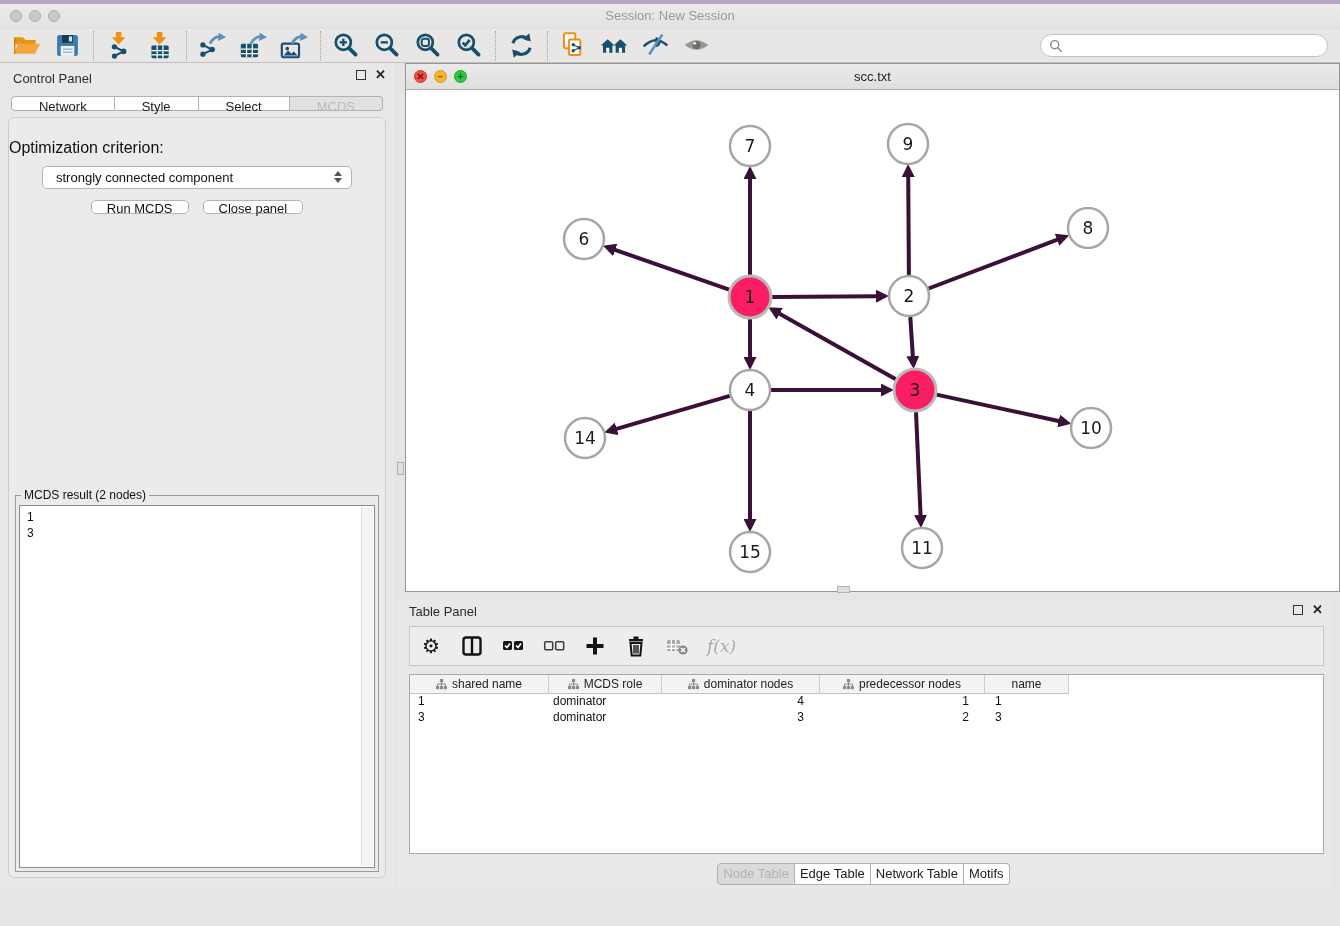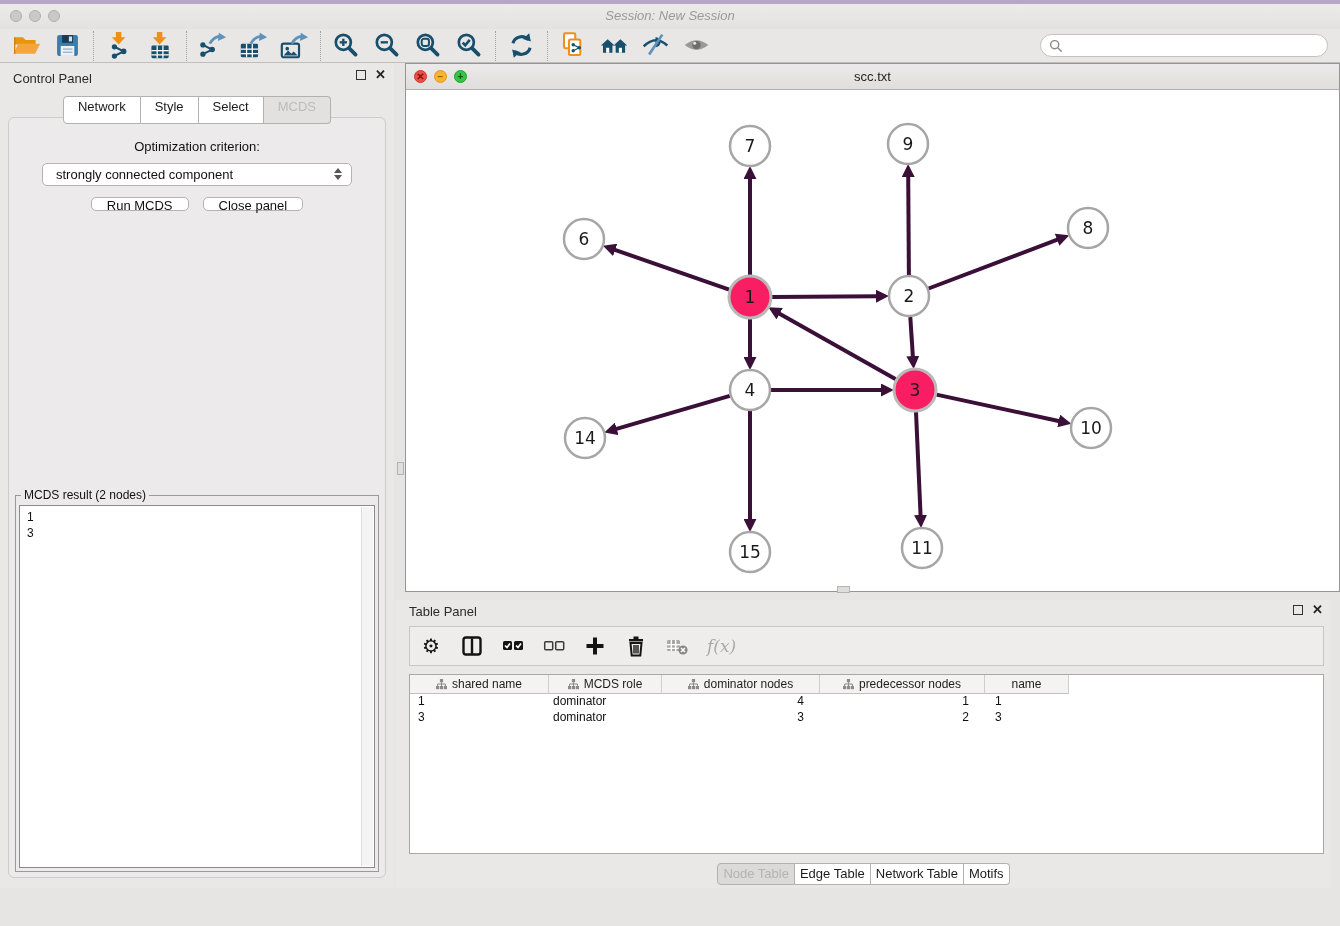--- a/index.html
+++ b/index.html
@@ -3,21 +3,21 @@
 <meta charset="utf-8">
 <style>
   * { margin:0; padding:0; box-sizing:border-box; }
   html,body { width:1340px; height:926px; }
   body { font-family:"Liberation Sans", sans-serif; background:#e7e5e4; position:relative; overflow:hidden; }
   .app { position:absolute; inset:0; }
 
   
   .top-strip { position:absolute; left:0; top:0; width:1340px; height:4px; background:#b7a4c6; }
   .titlebar { position:absolute; left:0; top:4px; width:1340px; height:28px;
-    background:linear-gradient(#ecebea,#e3e1e0); border-bottom:1px solid #c7c5c4;font-style:italic; }
+    background:linear-gradient(#ecebea,#e3e1e0); border-bottom:1px solid #c7c5c4; }
   .tl-dots { position:absolute; left:10px; top:6px; display:flex; gap:7px; }
   .tl-dot { width:12px; height:12px; border-radius:50%; background:#cbc9c8; border:1px solid #b2b0af; }
   .app-title { position:absolute; left:0; right:0; top:4px; text-align:center; font-size:13px; color:#9b9997; }
 
   
   .toolbar { position:absolute; left:0; top:29px; width:1340px; height:34px; background:#e9e7e6;
     border-bottom:1px solid #c0bebd; display:flex; align-items:center; padding-left:6px; }
   .tb-btn { width:41px; height:32px; display:flex; align-items:center; justify-content:center; cursor:pointer; }
   .tb-btn svg { width:29px; height:29px; }
   .tb-sep { width:1px; height:30px; border-left:1px dotted #a5a3a2; margin:0 5px; }
@@ -26,28 +26,28 @@
   .searchbox input { border:none; outline:none; flex:1; font-size:12px; height:18px; background:transparent; }
 
   
   .control-panel { position:absolute; left:0; top:63px; width:394px; height:825px; background:#e9e8e7; }
   .cp-header { position:relative; height:32px; }
   .cp-title { position:absolute; left:13px; top:8px; font-size:13px; color:#2b2b2b; }
   .win-icons { position:absolute; right:8px; top:7px; display:flex; gap:9px; align-items:center; }
   .float-ico { width:10px; height:10px; border:1.6px solid #333; display:inline-block; }
   .close-ico { font-size:13px; font-weight:bold; color:#222; line-height:10px; cursor:pointer; }
   .cp-tabs { position:absolute; left:0; right:0; top:33px; display:flex; justify-content:center; z-index:3; }
-  .cp-tab { height:28px; line-height:20px; padding:0 14px; font-size:13px; color:#1b1b1b; background:#fff;
+  .cp-tab { height:15px; line-height:20px; padding:0 27px; font-size:13px; color:#1b1b1b; background:#fff;
     border:1px solid #b3b1b0; border-left:none; cursor:pointer; }
   .cp-tab:first-child { border-left:1px solid #b3b1b0; border-radius:4px 0 0 4px; }
   .cp-tab:last-child { border-radius:0 4px 4px 0; }
   .cp-tab.active { background:#e3e1e0; color:#bdbbba; }
   .cp-content { position:absolute; left:8px; right:8px; top:54px; bottom:10px; background:#eceaea;
     border:1px solid #cecccb; border-radius:6px; }
-  .opt-label { text-align:center; margin-top:21px; font-size:13px; color:#111; }
+  .opt-label { text-align:left; margin-top:21px; font-size:16px; color:#111; }
   .dropdown { position:relative; margin:9px auto 0 auto; width:310px; height:23px; background:#fff;
     border:1px solid #b5b3b2; border-radius:5px; font-size:13px; color:#111; line-height:21px;
     padding-left:13px; cursor:pointer; }
   .chevrons { position:absolute; right:9px; top:4px; display:flex; flex-direction:column; gap:2px; }
   .chevrons span { width:0; height:0; border-left:4px solid transparent; border-right:4px solid transparent; display:block; }
   .chev-up { border-bottom:5px solid #555; }
   .chev-dn { border-top:5px solid #555; }
   .btn-row { display:flex; justify-content:center; gap:14px; margin-top:11px; }
   .btn { height:14px; padding:0 15px; background:#fff; border:1px solid #b5b3b2; border-radius:5px;
     font-size:13px; color:#111; font-family:"Liberation Sans",sans-serif; cursor:pointer; }

